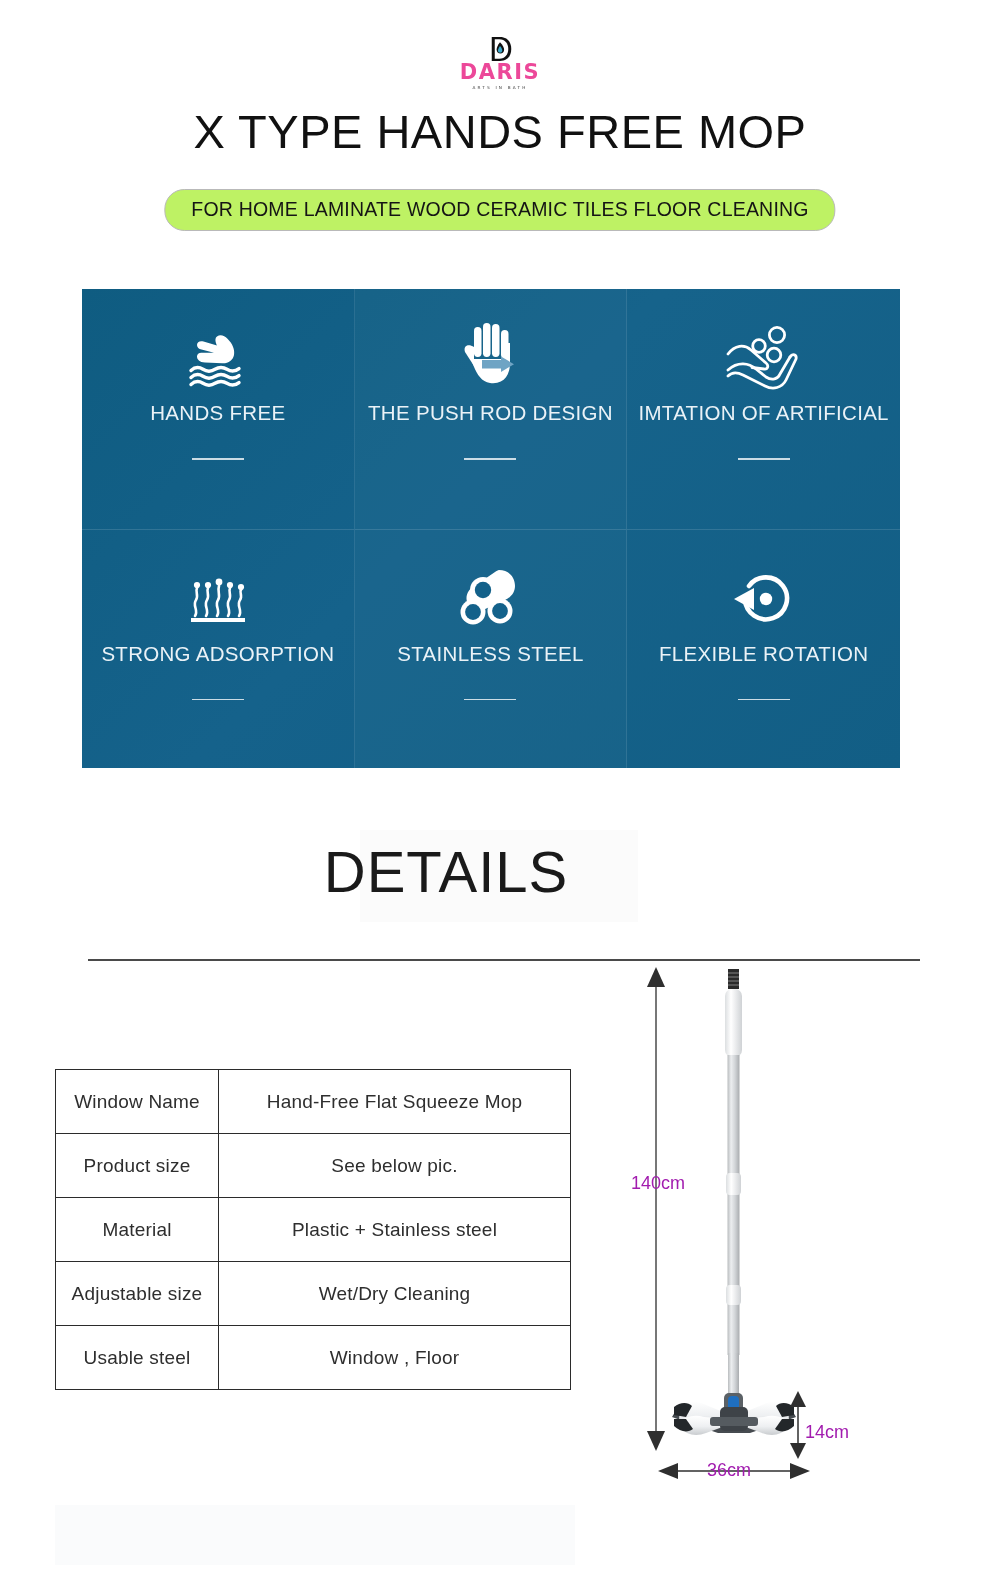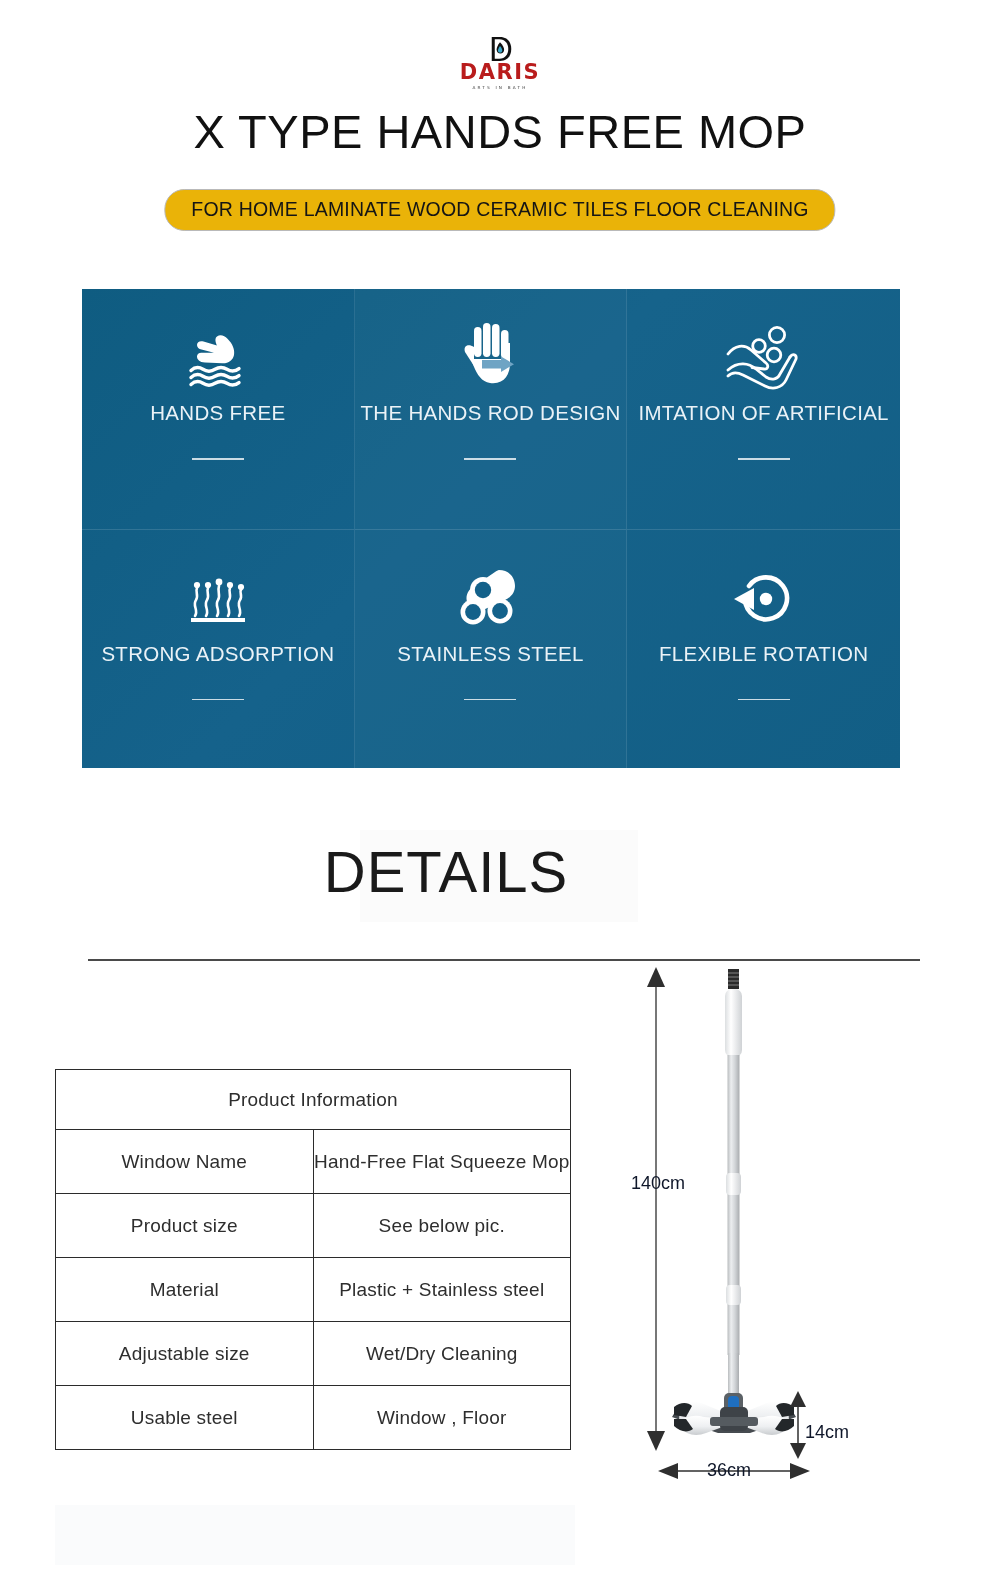--- a/index.html
+++ b/index.html
@@ -14,40 +14,40 @@
 
   
   .brand {
     position: absolute; top: 34px; left: 0; width: 1000px;
     display: flex; flex-direction: column; align-items: center;
   }
   .brand-mark { width: 30px; height: 30px; display: block; }
   .brand-name {
     font-family: "DejaVu Sans", sans-serif;
     font-weight: 700; font-size: 21px; letter-spacing: 1.5px;
-    color: #b91c1c; line-height: 1; margin-top: -2px;
+    color: #ec4899; line-height: 1; margin-top: -2px;
   }
   .brand-tagline {
     font-family: "DejaVu Sans", sans-serif;
     font-size: 4.2px; letter-spacing: 2.2px; color: #3a3a3a;
     margin-top: 2px; text-transform: uppercase;
   }
 
   
   .main-title {
     position: absolute; top: 104px; left: 0; width: 1000px; text-align: center;
     font-family: "Liberation Sans", sans-serif;
     font-weight: 400; font-size: 47px; letter-spacing: 0.5px; color: #111;
   }
   .subtitle-pill {
     position: absolute; top: 189px; left: 50%; transform: translateX(-50%);
     border: 1px solid #b9b9b9; border-radius: 20px;
     padding: 8px 26px 9px 26px;
     font-size: 19.5px; letter-spacing: 0.2px; color: #151515;
-    white-space: nowrap; background: #eab308;
+    white-space: nowrap; background: #bef264;
   }
 
   
   .feature-grid {
     position: absolute; left: 82px; top: 289px; width: 818px; height: 479px;
     display: grid; grid-template-columns: repeat(3, 1fr); grid-template-rows: repeat(2, 1fr);
     background: linear-gradient(135deg, #0d5b80 0%, #13618a 45%, #0f5c84 100%);
   }
   .feature-cell {
     position: relative;
@@ -105,21 +105,21 @@
   }
   .spec-table .spec-title { height: 60px; font-size: 19px; }
   .spec-table .spec-key { width: 163px; }
 
   
   .product-figure {
     position: absolute; left: 600px; top: 955px; width: 340px; height: 560px;
   }
   .product-figure svg { display: block; }
   .dim-label {
-    position: absolute; font-size: 18px; color: #0f172a;
+    position: absolute; font-size: 18px; color: #a21caf;
     font-family: "Liberation Sans", sans-serif;
   }
   .dim-140 { left: 31px; top: 218px; }
   .dim-14  { left: 205px; top: 467px; }
   .dim-36  { left: 107px; top: 505px; }
 
   .soft-band {
     position: absolute; left: 55px; top: 1505px; width: 520px; height: 60px;
     background: #fafbfc;
   }
@@ -170,21 +170,21 @@
             <rect x="47" y="11" width="7.5" height="28" rx="3.7"></rect>
             <path d="M20 28 C14 24 9 27 11 33 L20 47 Z"></path>
             <path d="M16 33 C16 33 20 62 36 64 C50 65.8 56 56 56 44 L56 24 L47.5 24 L47.5 40 L20 40 Z"></path>
           </g>
           <g>
             <rect x="28" y="41" width="22" height="8.5" fill="#6fa4c4"></rect>
             <path d="M47 37.5 L60 45.2 L47 53 Z" fill="#6fa4c4"></path>
           </g>
         </svg>
       </div>
-      <div class="feature-label">THE HANDS ROD DESIGN</div>
+      <div class="feature-label">THE PUSH ROD DESIGN</div>
       <div class="feature-rule"></div>
     </div>
 
     <div class="feature-cell">
       <div class="feature-icon">
         <svg width="84" height="72" viewBox="0 0 84 72">
           <g fill="none" stroke="#ffffff" stroke-width="2.8" stroke-linecap="round" stroke-linejoin="round">
             <circle cx="55" cy="13" r="7.6"></circle>
             <circle cx="37" cy="24" r="6.3"></circle>
             <circle cx="52" cy="33" r="6.8"></circle>
@@ -254,23 +254,20 @@
       <div class="feature-rule"></div>
     </div>
   </div>
 
   <div class="details-band"></div>
   <div class="details-heading">DETAILS</div>
   <div class="details-rule"></div>
 
   <table class="spec-table">
     <tbody>
-      <tr>
-        <td class="spec-title" colspan="2">Product Information</td>
-      </tr>
       <tr>
         <td class="spec-key">Window Name</td>
         <td>Hand-Free Flat Squeeze Mop</td>
       </tr>
       <tr>
         <td class="spec-key">Product size</td>
         <td>See below pic.</td>
       </tr>
       <tr>
         <td class="spec-key">Material</td>

